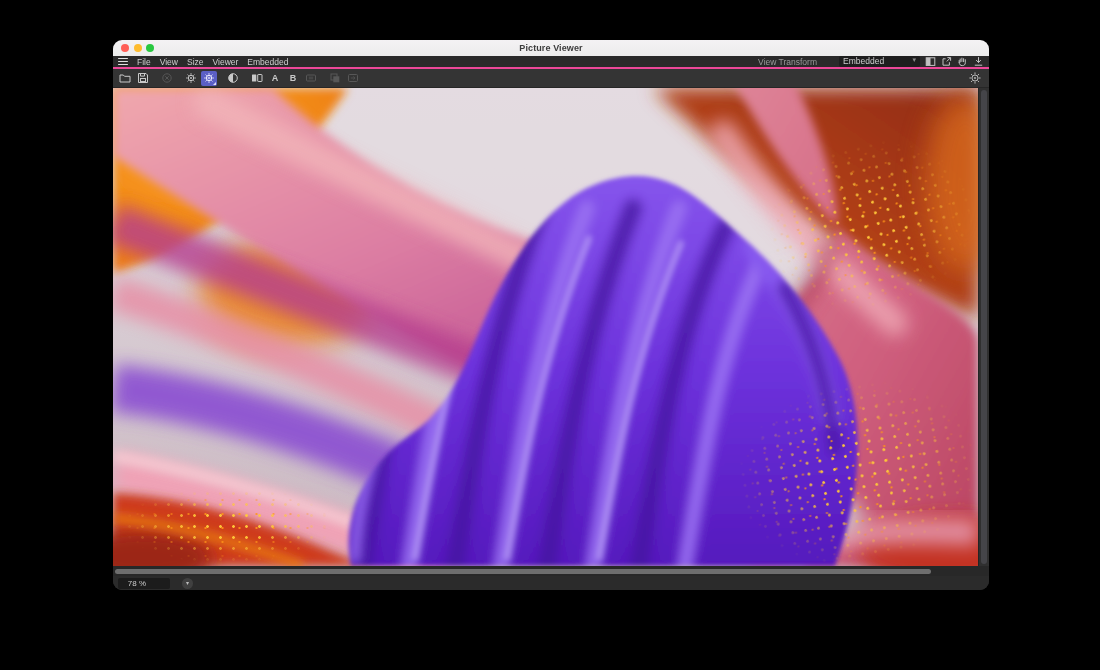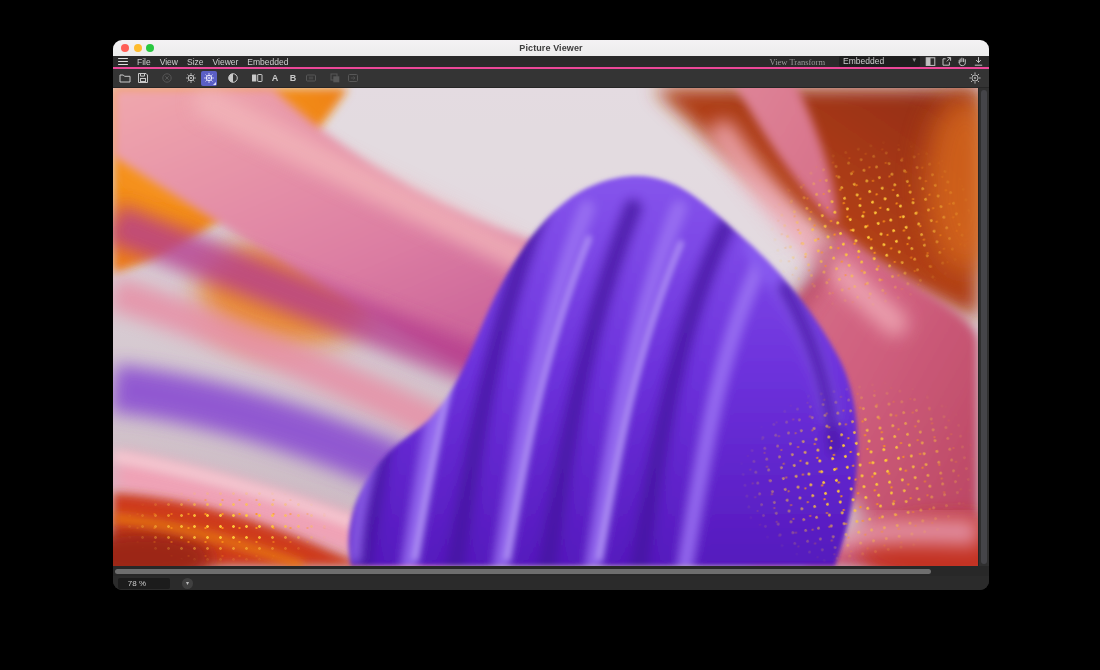--- a/index.html
+++ b/index.html
@@ -19,21 +19,21 @@
   .title { font-size:9px; font-weight:bold; color:#3c3c3c; letter-spacing:.1px; }
 
   
   .menubar { height:13px; background:#2a2a2a; border-bottom:2px solid #ec4899;
              display:flex; align-items:center; padding:0 5px; flex:0 0 auto;
              font-size:8.5px; color:#cfcfcf; }
   .hamburger { width:10px; height:7px; display:flex; flex-direction:column; justify-content:space-between; margin-right:9px; cursor:default; }
   .hamburger i { display:block; height:1.3px; background:#e0e0e0; border-radius:1px; }
   .menu-item { margin-right:9px; cursor:default; }
   .mb-right { margin-left:auto; display:flex; align-items:center; gap:4px; }
-  .vt-label { color:#9a9a9a; margin-right:10px;font-family:Liberation Serif, serif; }
+  .vt-label { color:#9a9a9a; margin-right:18px; }
   .vt-select { width:81px; height:11px; background:#1e1e1e; border-radius:2px;
                display:flex; padding:0 4px; color:#cfcfcf; }
   .vt-select .chev { margin-left:auto; color:#8d8d8d; font-size:7px; line-height:1; }
   .mb-ic { width:12px; height:12px; display:flex; align-items:center; justify-content:center; color:#c2c2c2; }
   .mb-ic svg { display:block; }
 
   
   .toolbar { height:19px; background:#343434; border-bottom:1px solid #262626;
              display:flex; align-items:center; padding:0 4px; flex:0 0 auto; }
   .tbtn { position:relative; width:16px; height:15px; border-radius:2px; margin-right:2px;

